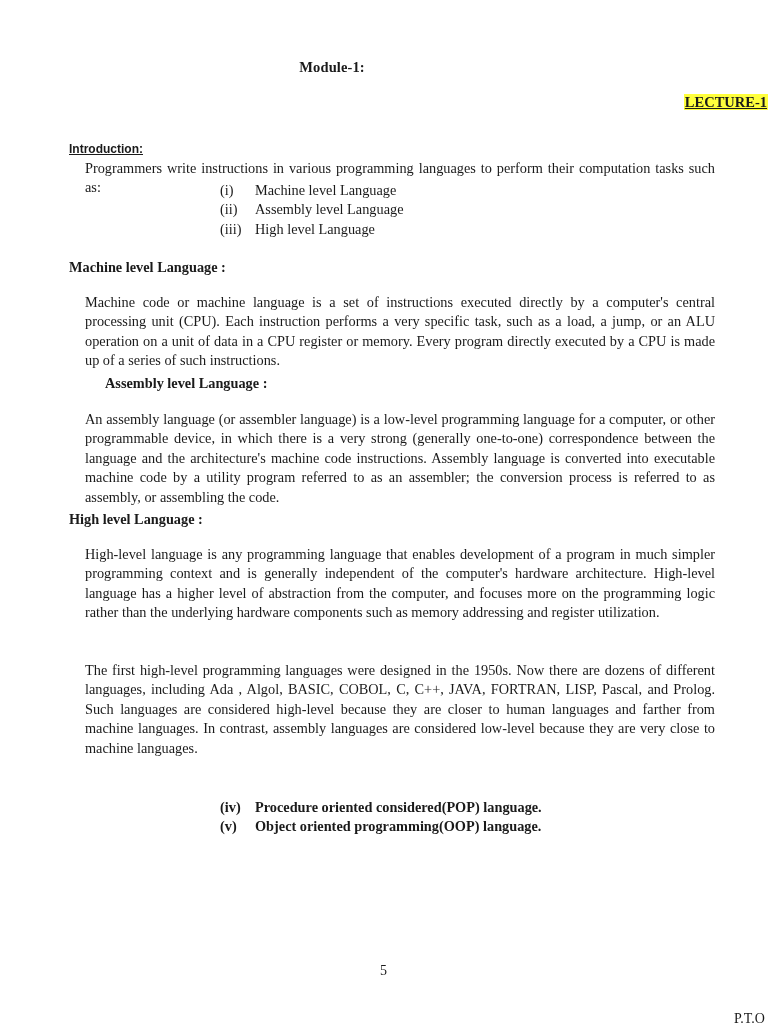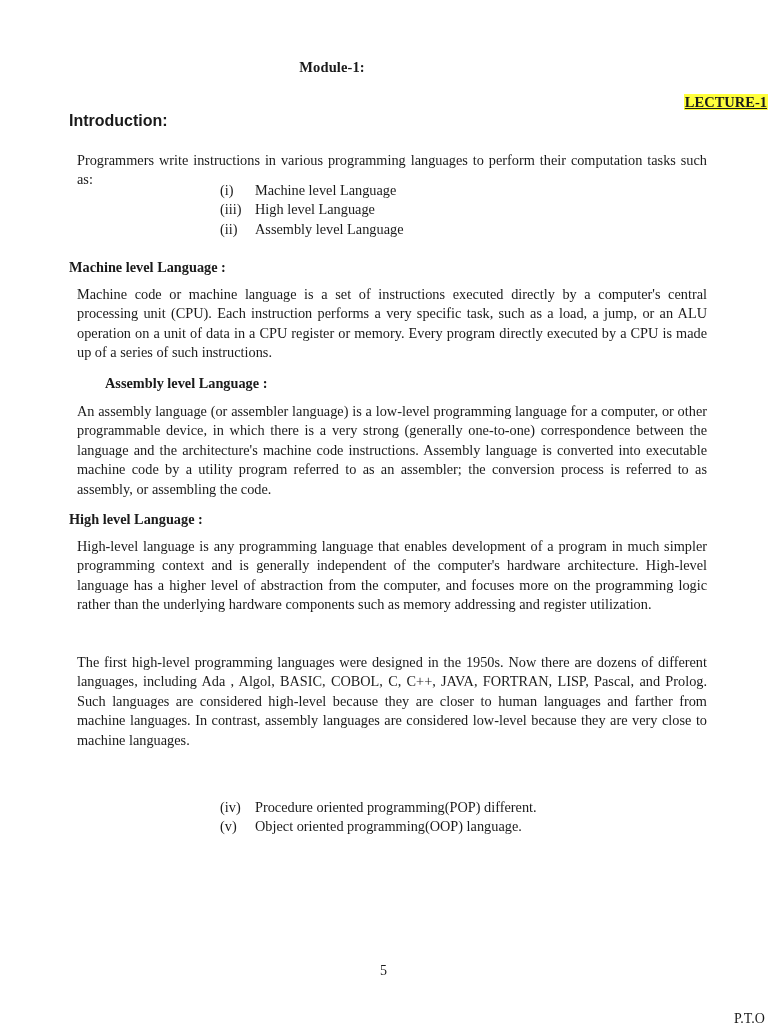--- a/index.html
+++ b/index.html
@@ -37,34 +37,35 @@
       font-size: 14.5px;
       font-weight: bold;
     }
     .lecture-title span {
       background: #ffff3c;
       text-decoration: underline;
       padding: 0 1px;
     }
     .intro-heading {
       position: absolute;
-      top: 112px;
+      top: 142px;
       left: 69px;
       font-family: "Liberation Sans", "DejaVu Sans", sans-serif;
       font-weight: bold;
-      font-size: 16px;
+      font-size: 12px;
+      text-decoration: underline;
     }
     .para {
       position: absolute;
       left: 69px;
       width: 630px;
       font-size: 14.3px;
       line-height: 19.4px;
       text-align: justify;
-      margin: 8px;
+      margin: 16px;
     }
     .section-heading {
       position: absolute;
       left: 69px;
       font-weight: bold;
       font-size: 14.3px;
     }
     .list {
       position: absolute;
       left: 220px;
@@ -111,45 +112,45 @@
   <div class="intro-heading">Introduction:</div>
 
   <p class="para" style="top:143px;">Programmers write instructions in various programming languages to perform their computation tasks such as:</p>
 
   <ul class="list" style="top:181px;">
     <li>
       <span class="num">(i)</span>
       <span>Machine level Language</span>
     </li>
     <li>
+      <span class="num">(ii)</span>
+      <span>Assembly level Language</span>
+    </li>
+    <li>
       <span class="num">(iii)</span>
       <span>High level Language</span>
-    </li>
-    <li>
-      <span class="num">(ii)</span>
-      <span>Assembly level Language</span>
     </li>
   </ul>
 
   <div class="section-heading" style="top:259px;text-align:center;">Machine level Language :</div>
   <p class="para" style="top:277px;">Machine code or machine language is a set of instructions executed directly by a computer's central processing unit (CPU). Each instruction performs a very specific task, such as a load, a jump, or an ALU operation on a unit of data in a CPU register or memory. Every program directly executed by a CPU is made up of a series of such instructions.</p>
 
   <div class="section-heading" style="top:375px;margin-left:36px;">Assembly level Language :</div>
   <p class="para" style="top:394px;">An assembly language (or assembler language) is a low-level programming language for a computer, or other programmable device, in which there is a very strong (generally one-to-one) correspondence between the language and the architecture's machine code instructions. Assembly language is converted into executable machine code by a utility program referred to as an assembler; the conversion process is referred to as assembly, or assembling the code.</p>
 
   <div class="section-heading" style="top:511px;">High level Language :</div>
   <p class="para" style="top:529px;">High-level language is any programming language that enables development of a program in much simpler programming context and is generally independent of the computer's hardware architecture. High-level language has a higher level of abstraction from the computer, and focuses more on the programming logic rather than the underlying hardware components such as memory addressing and register utilization.</p>
 
   <p class="para" style="top:645px;">The first high-level programming languages were designed in the 1950s. Now there are dozens of different languages, including Ada , Algol, BASIC, COBOL, C, C++, JAVA, FORTRAN, LISP, Pascal, and Prolog. Such languages are considered high-level because they are closer to human languages and farther from machine languages. In contrast, assembly languages are considered low-level because they are very close to machine languages.</p>
 
 
-  <ul class="list" style="top:798px;">
+  <ul class="list" style="top:798px;font-weight:bold;">
     <li>
       <span class="num">(iv)</span>
-      <span>Procedure oriented programming(POP) different.</span>
+      <span>Procedure oriented considered(POP) language.</span>
     </li>
     <li>
       <span class="num">(v)</span>
       <span>Object oriented programming(OOP) language.</span>
     </li>
   </ul>
 
   <div class="page-number">5</div>
   <div class="pto">P.T.O</div>
 

